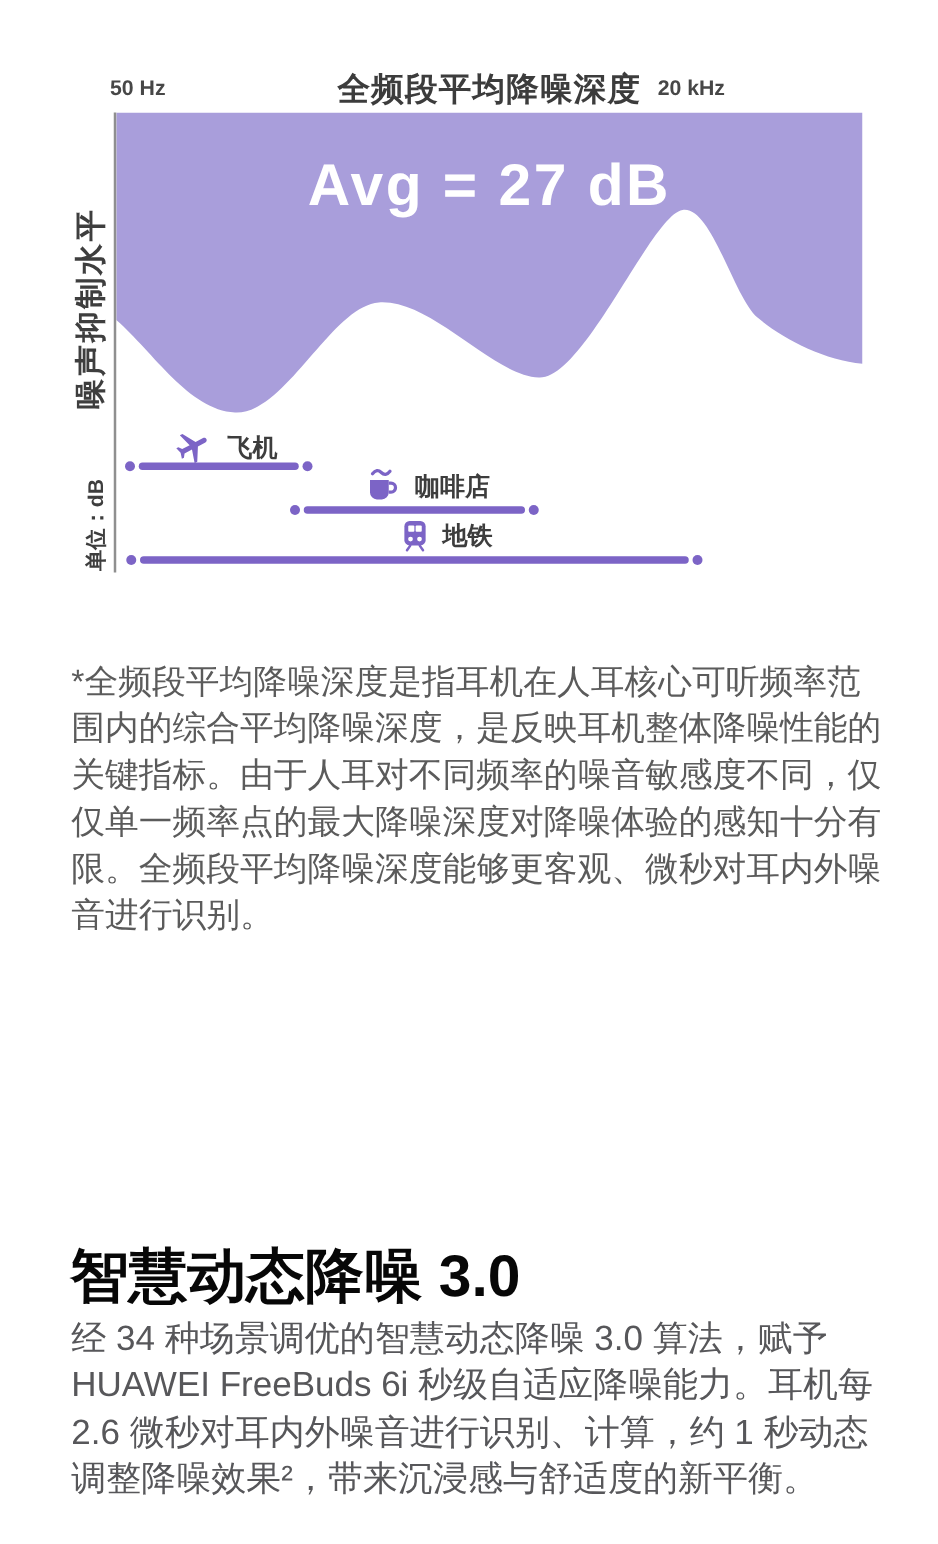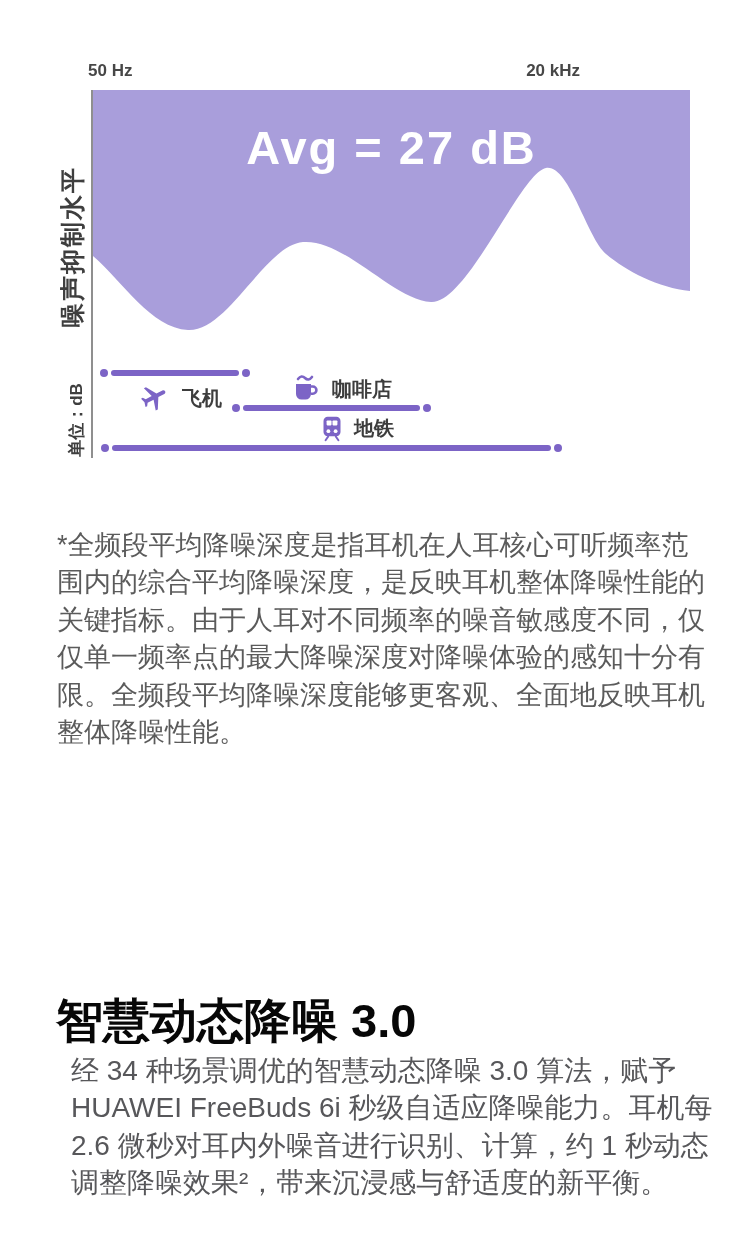--- a/index.html
+++ b/index.html
@@ -60,50 +60,51 @@
   .range .bar{
     position:absolute;left:11px;right:11px;top:1px;height:6px;
     background:var(--accent);border-radius:3px;
   }
   .range .dot{
     position:absolute;top:0;width:8px;height:8px;border-radius:50%;
     background:var(--accent);
   }
   .range .dot.l{left:0;}
   .range .dot.r{right:0;}
-  .head-plane{left:138px;top:343px;margin-top:40px;}
+  .head-plane{left:138px;top:343px;}
   .range-plane{left:100px;top:369px;width:150px;}
   .head-coffee{left:292px;top:374px;text-align:right;}
   .range-coffee{left:232px;top:404px;width:199px;}
   .head-metro{left:322px;top:415px;text-align:right;}
   .range-metro{left:101px;top:444px;width:461px;}
   
   .footnote{
     position:absolute;left:57px;top:527px;width:650px;
     font-size:27px;line-height:37.4px;color:#5b5b5b;
     text-align:left;
   }
   .section-heading{
     position:absolute;left:56px;top:993px;
     font-size:47px;line-height:56px;font-weight:800;color:#070707;
     white-space:nowrap;
   }
   .section-body{
     position:absolute;left:57px;top:1052px;width:650px;
-    font-size:28px;line-height:37.4px;color:#57575a;margin-left:14px;
+    font-size:28px;line-height:37.4px;color:#57575a;
   }
 </style>
 </head>
 <body>
 
 <div class="page">
 
   <section class="figure">
 
     <div class="freq-label left">50 Hz</div>
+    <div class="figure-title">全频段平均降噪深度</div>
     <div class="freq-label right">20 kHz</div>
 
     <svg class="area-svg" viewBox="0 0 597 370" preserveAspectRatio="none">
       <path fill="#a99edb" d="M 0 166
         C 30 192, 58 238, 95 240
         C 135 242, 172 155, 210 152
         C 252 149, 300 210, 338 212
         C 374 214, 428 82, 453 78
         C 476 74, 494 148, 513 164
         C 533 181, 566 198, 597 201
@@ -159,19 +160,19 @@
       <span class="label">地铁</span>
     </div>
     <div class="range range-metro">
       <i class="dot l"></i>
       <i class="bar"></i>
       <i class="dot r"></i>
     </div>
 
   </section>
 
-  <p class="footnote">*全频段平均降噪深度是指耳机在人耳核心可听频率范围内的综合平均降噪深度，是反映耳机整体降噪性能的关键指标。由于人耳对不同频率的噪音敏感度不同，仅仅单一频率点的最大降噪深度对降噪体验的感知十分有限。全频段平均降噪深度能够更客观、全面地反映耳机整体降噪性能。</p>
+  <p class="footnote">*全频段平均降噪深度是指耳机在人耳核心可听频率范围内的综合平均降噪深度，是反映耳机整体降噪性能的关键指标。由于人耳对不同频率的噪音敏感度不同，仅仅单一频率点的最大降噪深度对降噪体验的感知十分有限。全频段平均降噪深度能够更客观、微秒对耳内外噪音进行识别。</p>
 
   <h1 class="section-heading">智慧动态降噪 3.0</h1>
 
   <p class="section-body">经 34 种场景调优的智慧动态降噪 3.0 算法，赋予 HUAWEI FreeBuds 6i 秒级自适应降噪能力。耳机每 2.6 微秒对耳内外噪音进行识别、计算，约 1 秒动态调整降噪效果²，带来沉浸感与舒适度的新平衡。</p>
 
 </div>
 
 </body></html>

